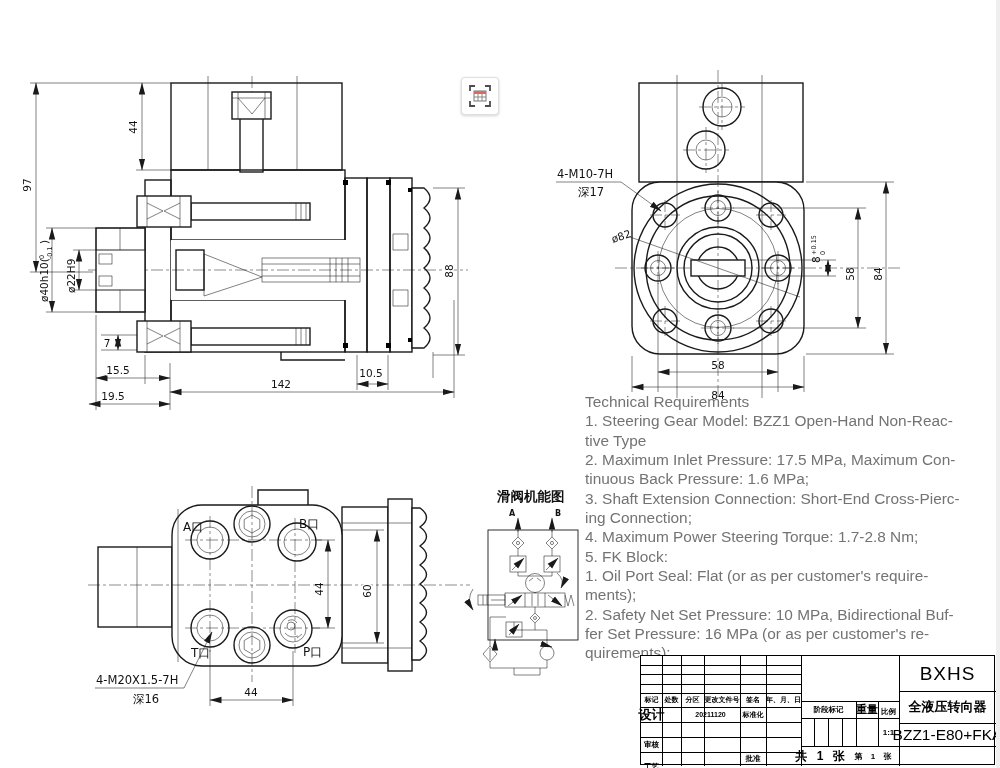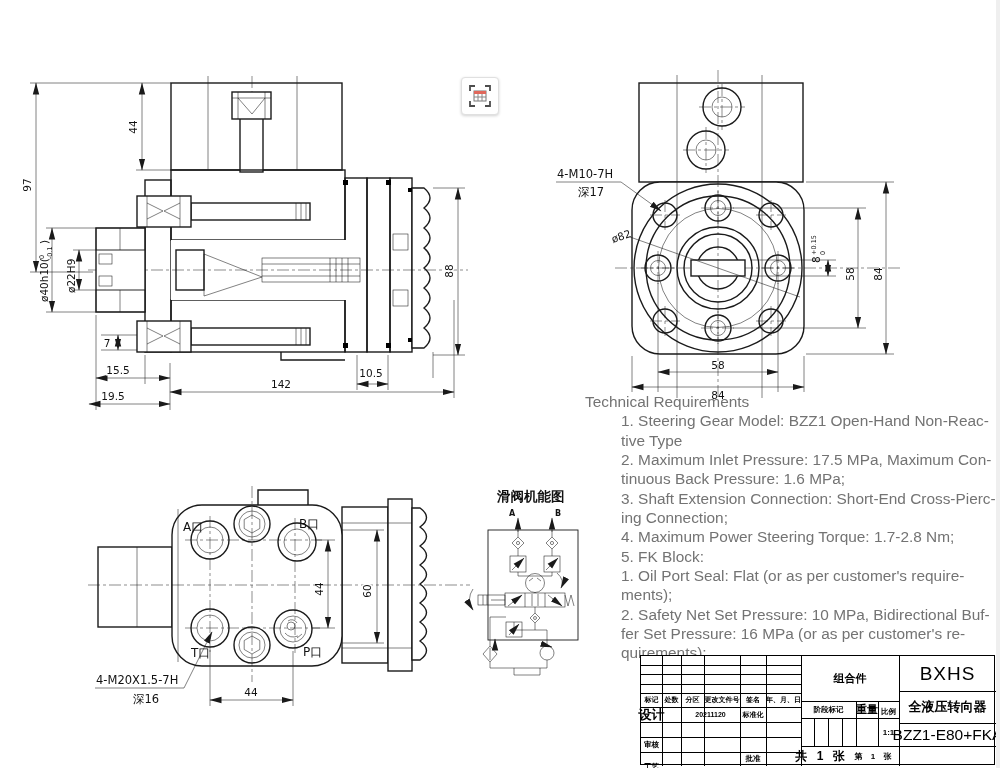--- a/index.html
+++ b/index.html
@@ -11,21 +11,21 @@
   .th{stroke:#1a1a1a;stroke-width:0.55;fill:none;}
   .cl{stroke:#1a1a1a;stroke-width:0.5;fill:none;stroke-dasharray:12 3 3 3;}
   .dl{stroke:#1a1a1a;stroke-width:0.55;fill:none;marker-start:url(#ar);marker-end:url(#ar);}
   .ld{stroke:#1a1a1a;stroke-width:0.55;fill:none;marker-end:url(#ar);}
   .dim{font-size:10.5px;}
   .note{font-size:11.5px;}
   .tol{font-size:6.5px;}
   .plabel{font-size:12px;}
   
   #techreq{position:absolute;left:585px;top:392px;width:414px;font-size:15.4px;line-height:19.35px;color:#737373;}
-  #techreq .body{white-space:pre-line;margin-left:36px;}
+  #techreq .body{white-space:pre-line;}
   
   #tblock{position:absolute;left:640px;top:655px;width:355px;height:110px;border:1.8px solid #000;box-sizing:border-box;background:#fff;}
   #tblock .vl{position:absolute;width:1px;background:#000;}
   #tblock .hl{position:absolute;height:1px;background:#000;}
   #tblock .cell{position:absolute;display:flex;align-items:center;justify-content:center;
       font-weight:bold;color:#000;white-space:nowrap;overflow:visible;}
   
   #capicon{position:absolute;left:461px;top:77px;width:36px;height:36px;background:#fff;border:1px solid #e0e0e0;
       border-radius:4px;box-shadow:0 1px 3px rgba(0,0,0,0.18);display:flex;align-items:center;justify-content:center;cursor:pointer;}
   #rightedge{position:absolute;right:0;top:0;width:4px;height:100%;background:#efefef;}
@@ -367,21 +367,20 @@
   <div class="cell" style="left:99px;top:37px;width:26px;height:14px;font-size:7px;">签名</div>
   <div class="cell" style="left:125px;top:37px;width:35px;height:14px;font-size:7px;">年、月、日</div>
 
   <div class="cell" style="left:0;top:51px;width:21px;height:15px;font-size:13px;">设计</div>
   <div class="cell" style="left:40px;top:51px;width:59px;height:15px;font-size:7px;">20211120</div>
   <div class="cell" style="left:99px;top:51px;width:26px;height:15px;font-size:7px;">标准化</div>
   <div class="cell" style="left:0;top:81px;width:21px;height:15px;font-size:7.5px;">审核</div>
   <div class="cell" style="left:0;top:96px;width:21px;height:14px;font-size:7.5px;margin-top:8px;">工艺</div>
   <div class="cell" style="left:99px;top:96px;width:26px;height:14px;font-size:7.5px;">批准</div>
 
-  <div class="cell" style="left:160px;top:0;width:98px;height:45px;font-size:11px;">组合件</div>
   <div class="cell" style="left:160px;top:45px;width:55px;height:17px;font-size:7.5px;">阶段标记</div>
   <div class="cell" style="left:215px;top:45px;width:22px;height:17px;font-size:11px;">重量</div>
   <div class="cell" style="left:237px;top:47px;width:21px;height:17px;font-size:7.5px;">比例</div>
   <div class="cell" style="left:237px;top:62px;width:21px;height:28px;font-size:8px;">1:1</div>
   <div class="cell" style="left:156px;top:90px;width:49px;height:20px;font-size:12px;letter-spacing:3px;">共 1 张</div>
   <div class="cell" style="left:209px;top:90px;width:49px;height:20px;font-size:8px;letter-spacing:3px;">第 1 张</div>
 
   <div class="cell" style="left:258px;top:0;width:97px;height:35px;font-size:19px;font-weight:400;letter-spacing:1px;">BXHS</div>
   <div class="cell" style="left:258px;top:35px;width:97px;height:32px;font-size:13px;">全液压转向器</div>
   <div class="cell" style="left:258px;top:67px;width:97px;height:23px;font-size:15.5px;font-weight:400;">BZZ1-E80+FKA</div>

